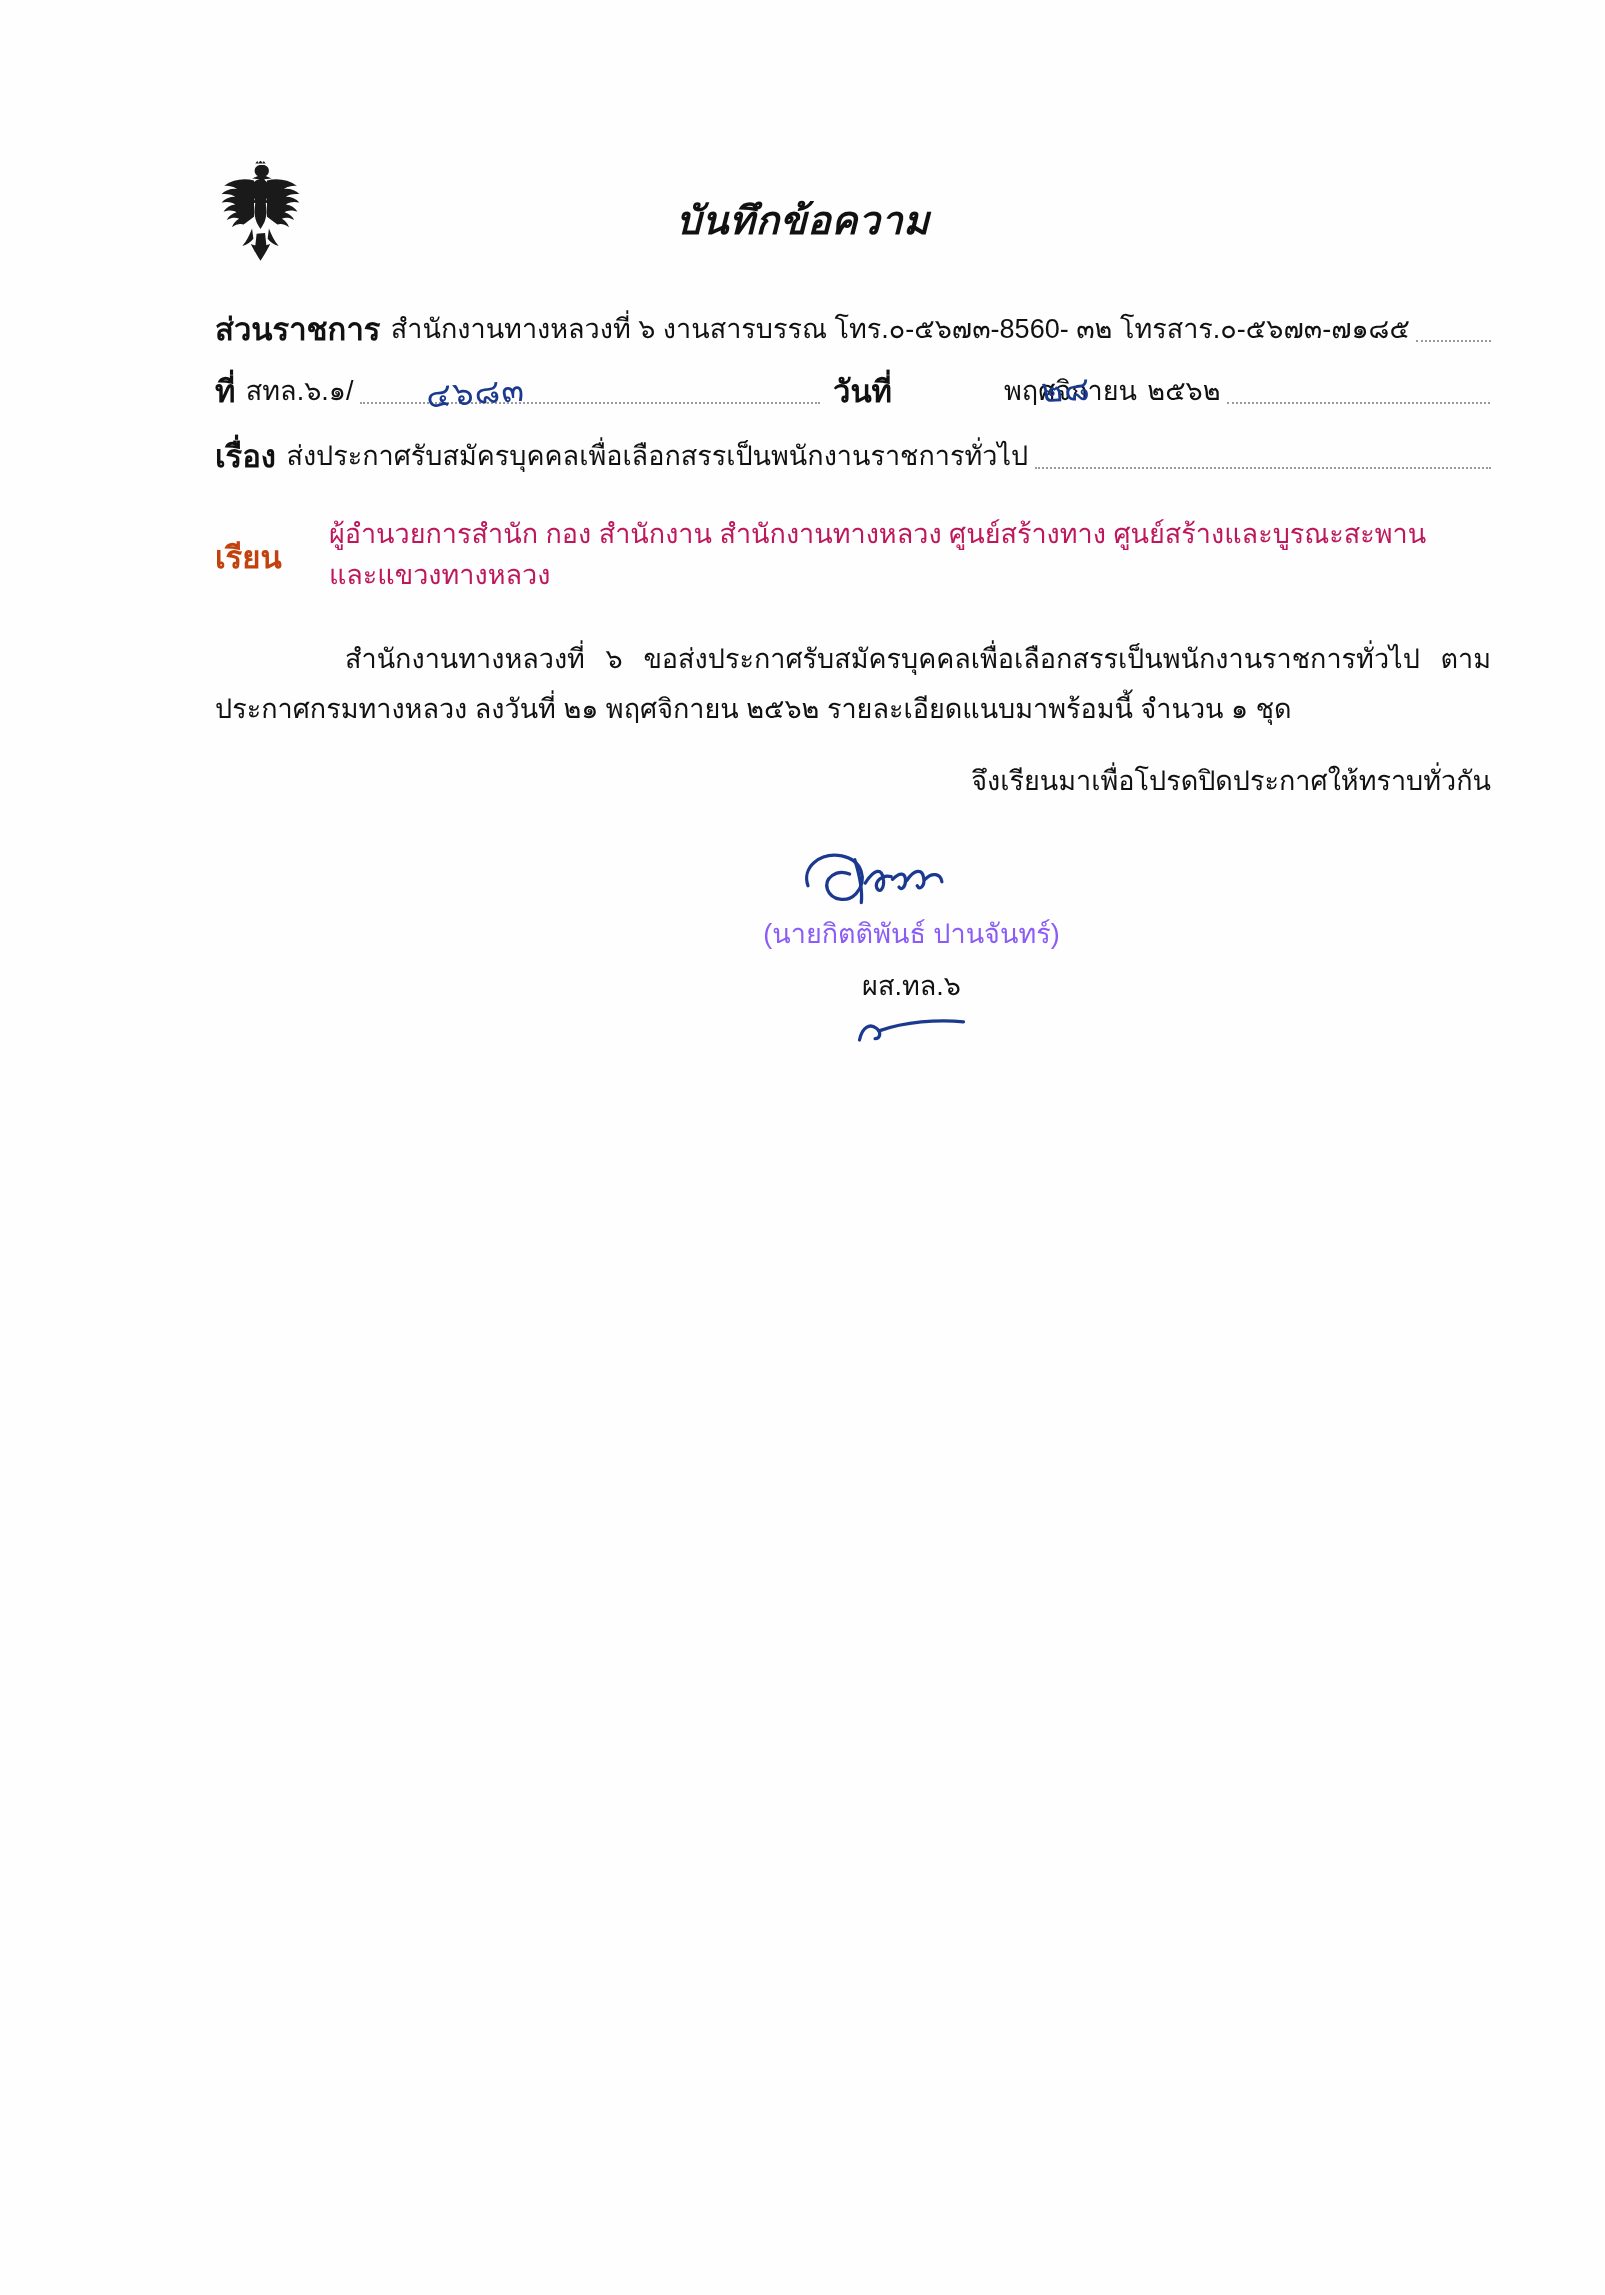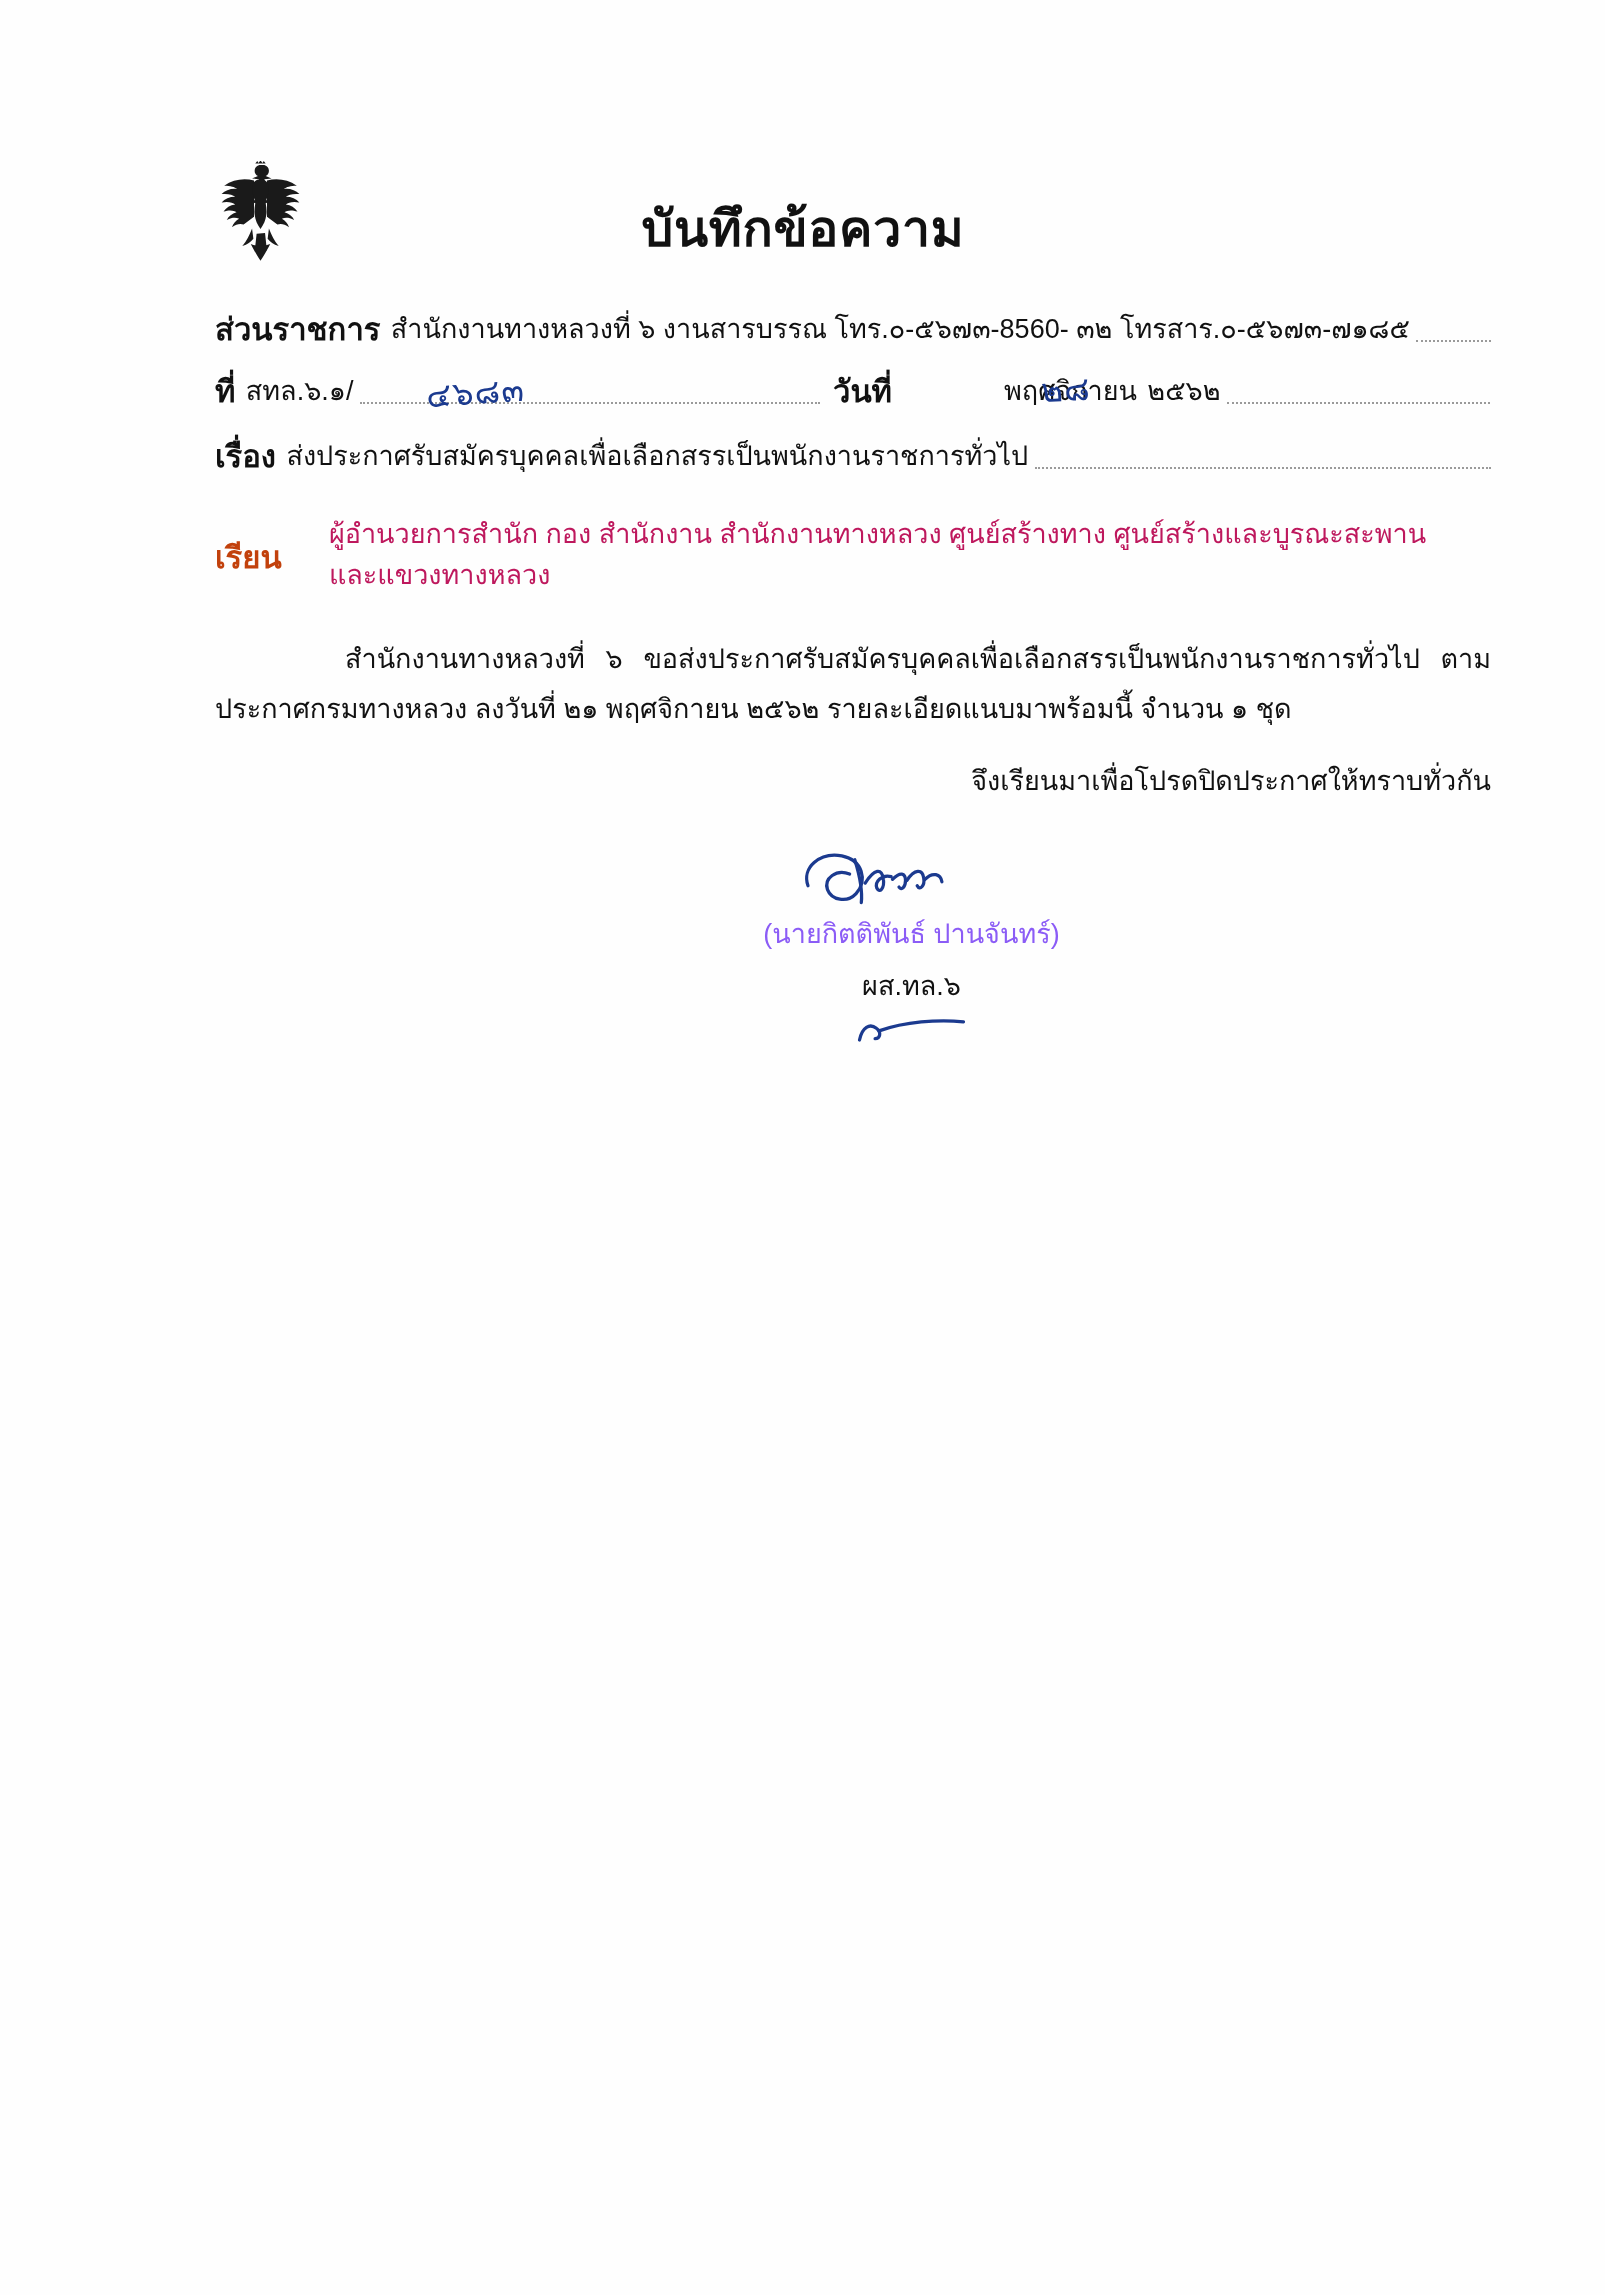--- a/index.html
+++ b/index.html
@@ -36,24 +36,25 @@
     height: 107px;
   }
 
   
   .doc-title {
     position: absolute;
     left: 0;
     top: 189px;
     width: 1606px;
     text-align: center;
-    font-size: 50px;
+    font-size: 39px;
     font-weight: bold;
     letter-spacing: 0.7px;
     color: #111;
+    font-style: italic;
   }
 
   
   .field-row {
     position: absolute;
     display: flex;
     align-items: flex-end;
   }
   .field-label {
     font-size: 31px;

